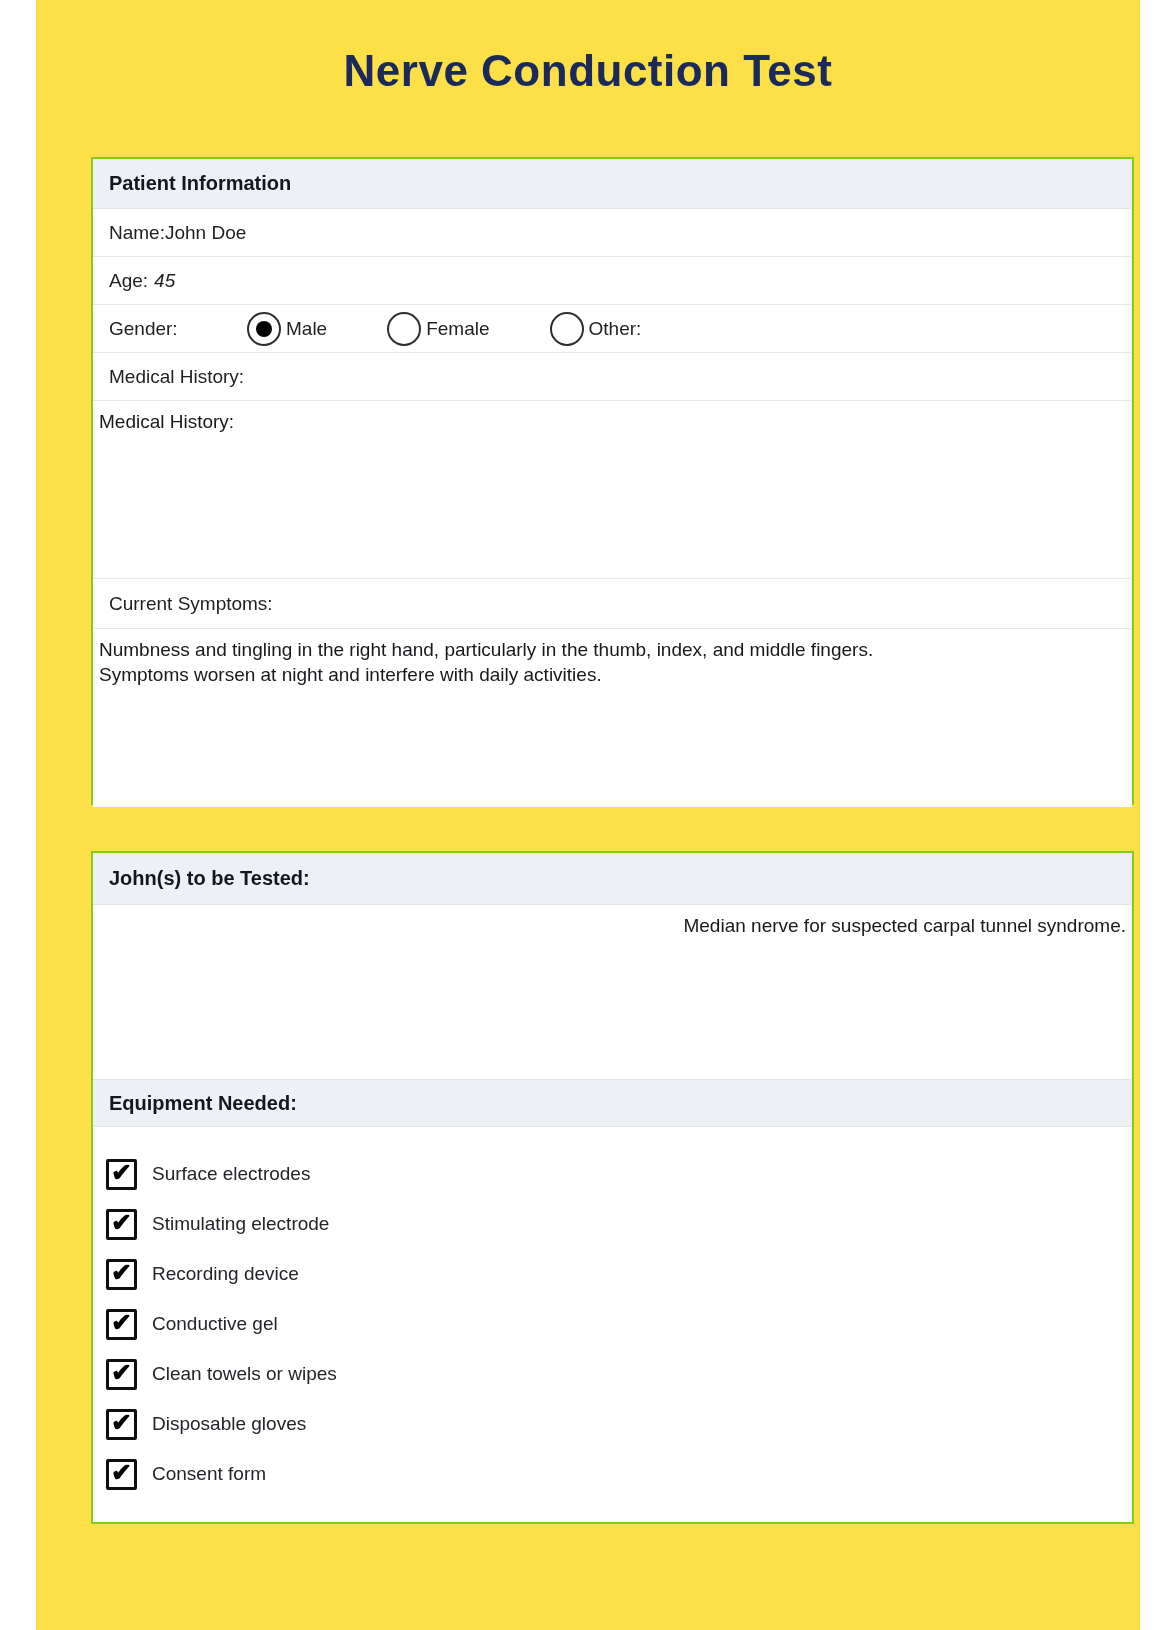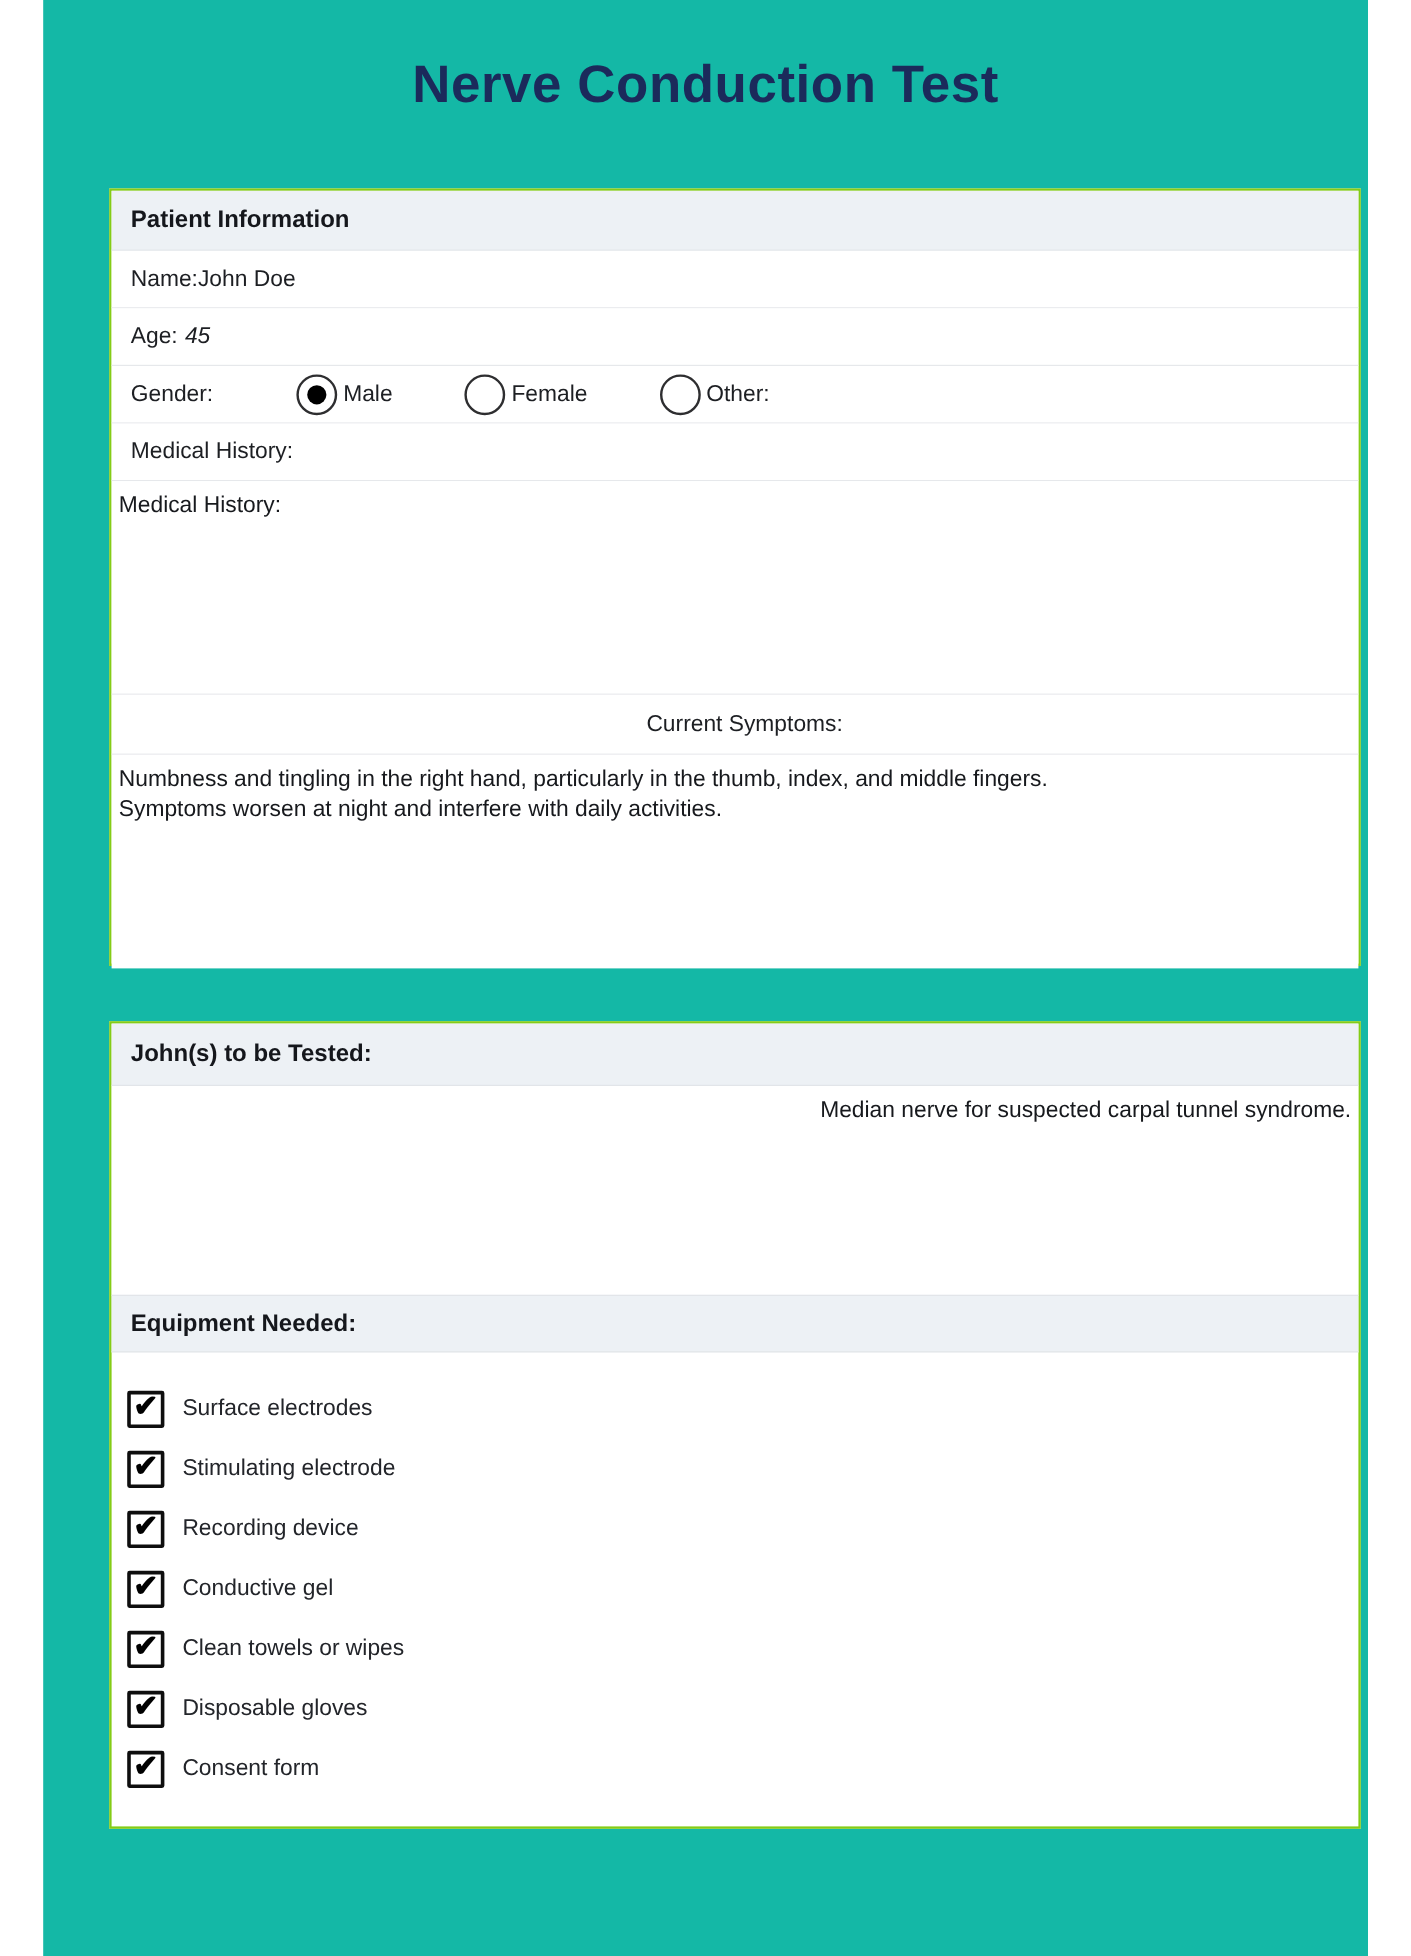--- a/index.html
+++ b/index.html
@@ -1,18 +1,18 @@
 <!DOCTYPE html>
 <html><head>
 <meta charset="utf-8">
 <style>
   * { box-sizing: border-box; }
   html, body { margin: 0; padding: 0; background: #fff; }
   body { font-family: "Liberation Sans", sans-serif; color: #1d1f23; }
-  .page { position: relative; width: 1104px; height: 1630px; margin: 0 auto; background: #14b8a6; overflow: hidden; }
+  .page { position: relative; width: 1104px; height: 1630px; margin: 0 auto; background: #fde047; overflow: hidden; }
 
   .title {
     margin: 46px 0 0 0;
     text-align: center;
     font-size: 44px;
     font-weight: bold;
     color: #1b2a5b;
     letter-spacing: 0.5px;
     line-height: 1.15;
   }
@@ -44,21 +44,21 @@
   .row {
     display: flex;
     align-items: center;
     padding-left: 16px;
     border-bottom: 1px solid #e6e8eb;
     font-size: 19px;
     color: #1d1f23;
     background: #fff;
   }
   .row { height: 48px; }
-  .row.tall { height: 50px; justify-content: center; }
+  .row.tall { height: 50px; }
   .val.gap { margin-left: 6px; font-style: italic; }
 
   .glabel { width: 138px; flex: 0 0 138px; }
   .opt { display: inline-flex; align-items: center; margin-right: 60px; cursor: default; }
   .radio {
     width: 34px; height: 34px;
     border: 2px solid #2e2e30;
     border-radius: 50%;
     background: #fff;
     position: relative;

